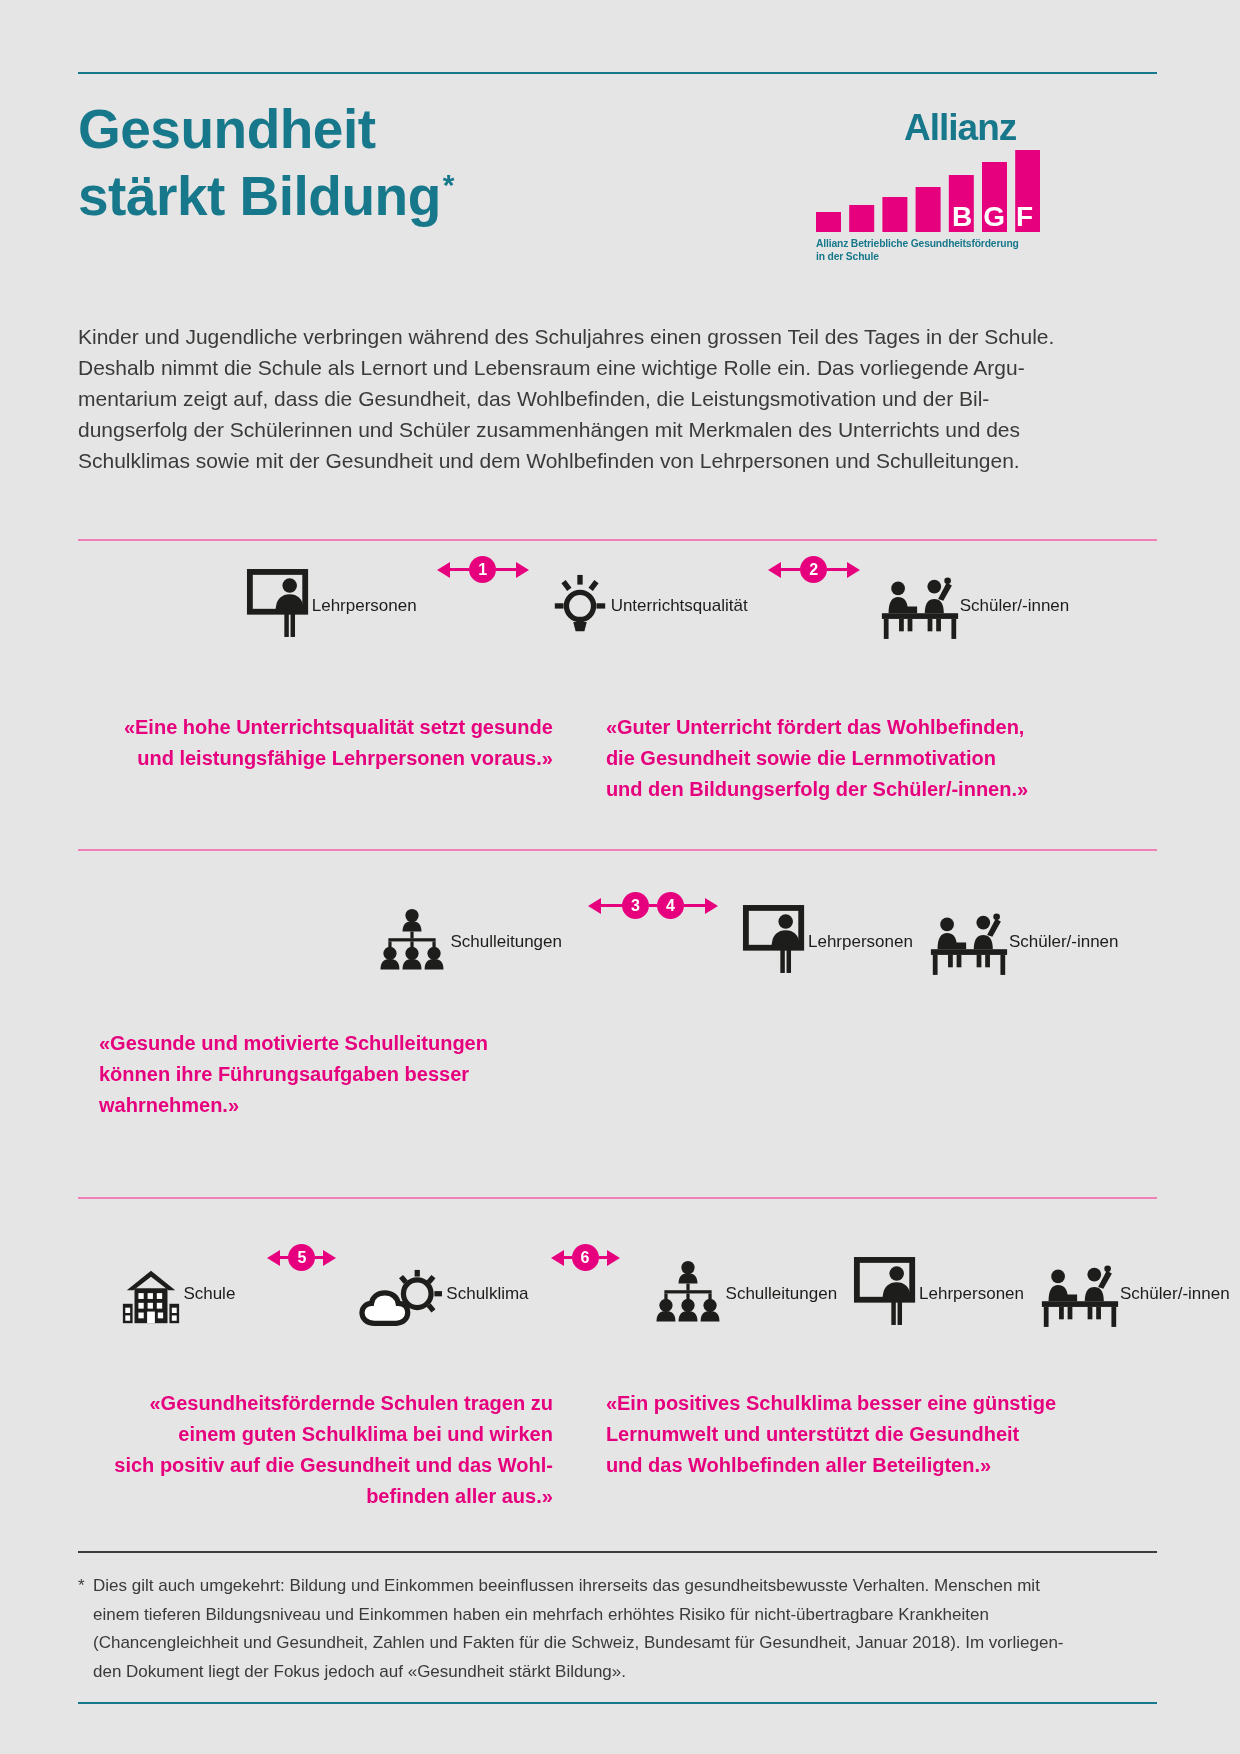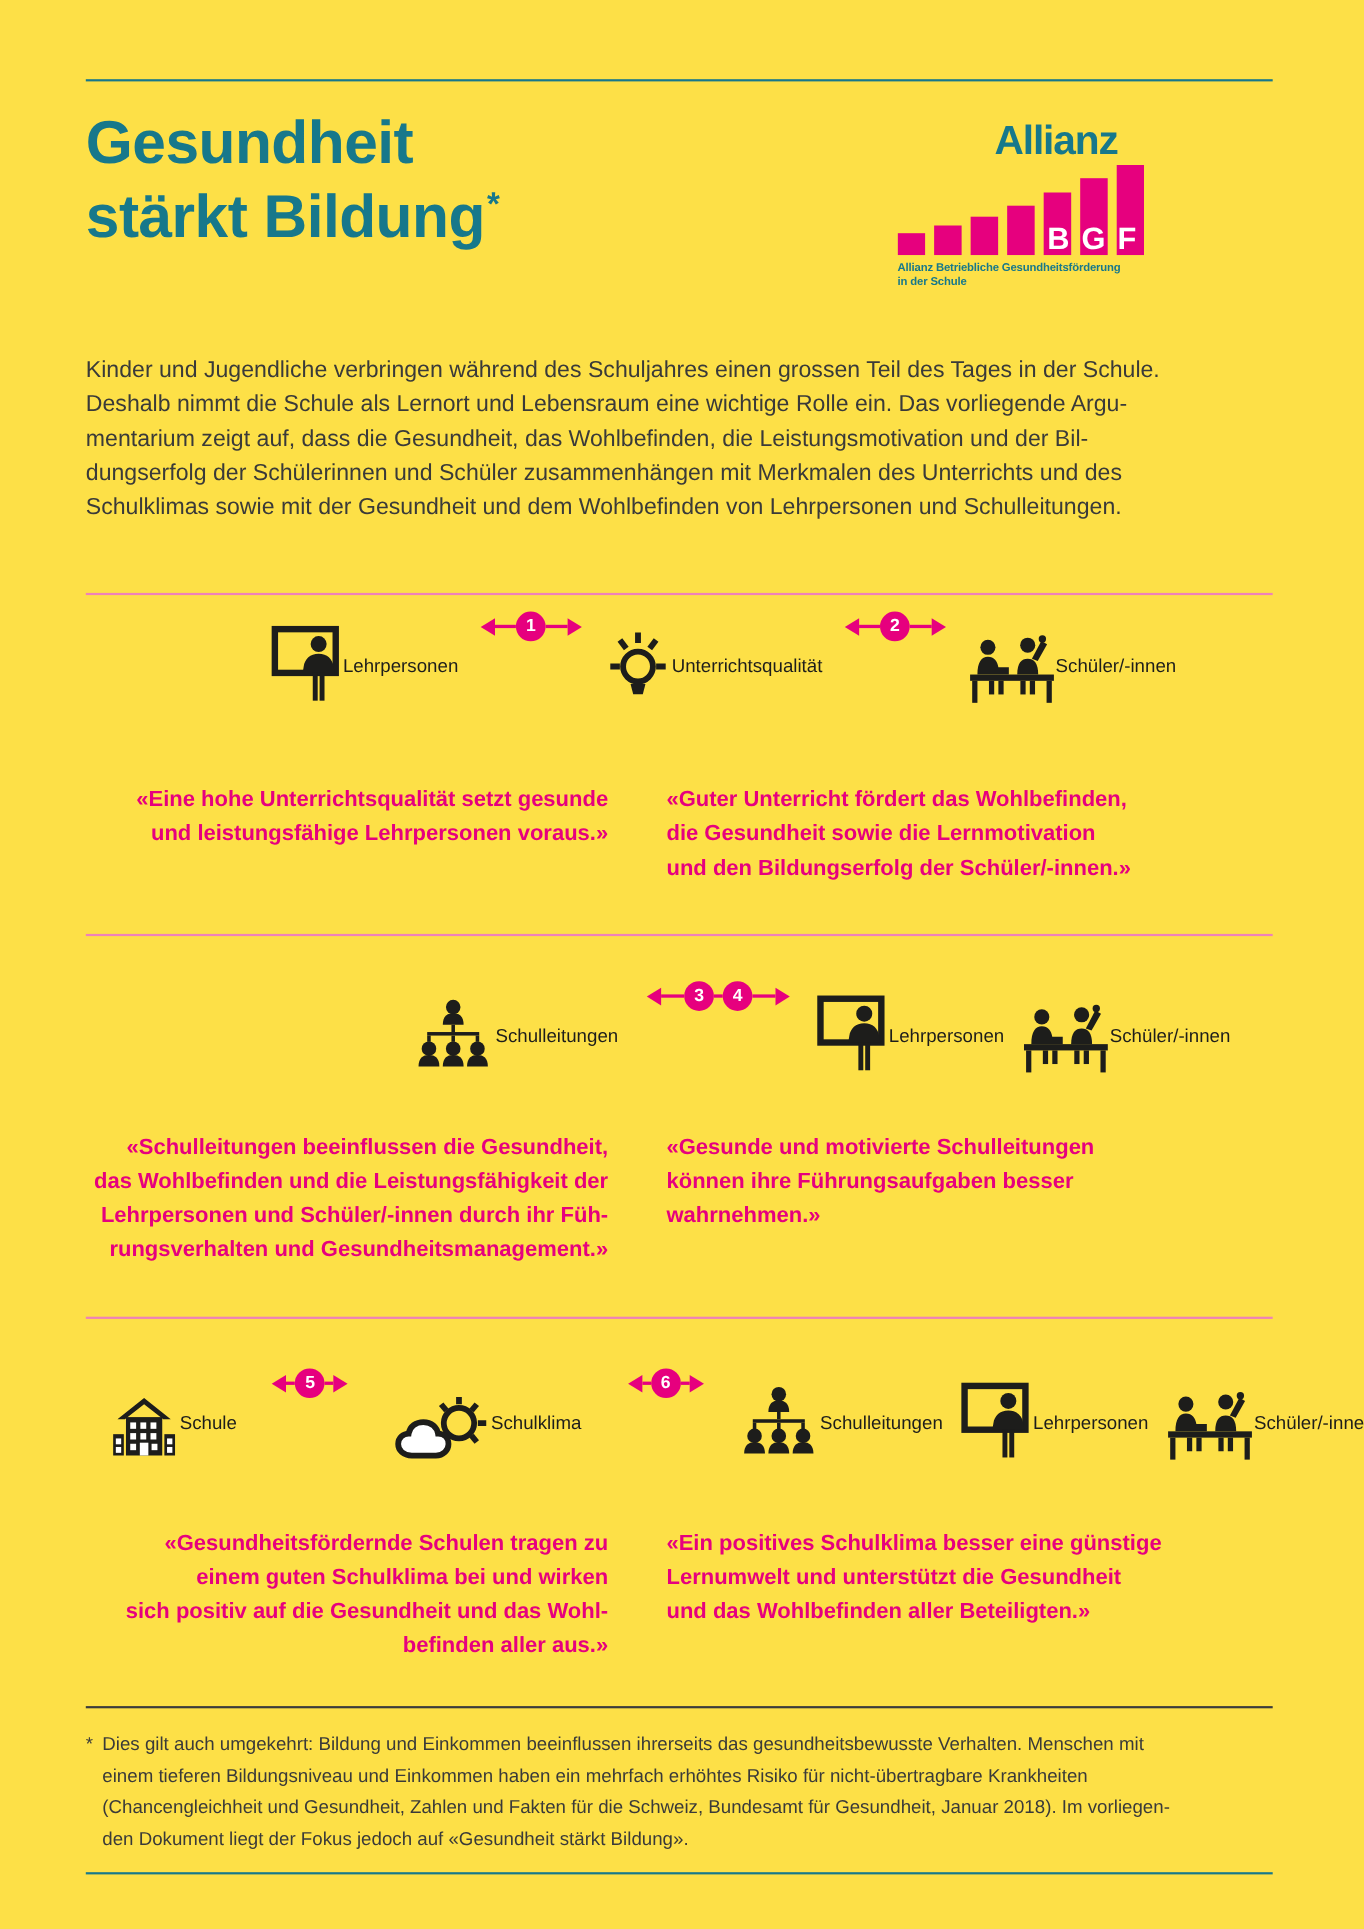--- a/index.html
+++ b/index.html
@@ -1,16 +1,16 @@
 <!DOCTYPE html>
 <html><head>
 <meta charset="utf-8">
 <style>
   html,body{margin:0;padding:0;background:#fff;}
-  .page{position:relative;width:1240px;height:1754px;background:#fde047;overflow:hidden;
+  .page{position:relative;width:1240px;height:1754px;background:#e5e5e5;overflow:hidden;
         font-family:"Liberation Sans",sans-serif;color:#3a3a39;}
   .rule{position:absolute;left:78px;width:1079px;height:2px;}
   .rule.teal{background:#17788b;}
   .rule.pink{background:#ee82b8;height:1.8px;}
   .rule.dark{background:#3c3c3b;}
 
   
   .title{position:absolute;left:78px;top:96px;margin:0;font-size:55px;line-height:67px;
          font-weight:bold;color:#17788b;letter-spacing:-0.5px;}
   .title .tl{display:block;}
@@ -263,24 +263,20 @@
       <div class="icon-box">
           <svg class="ic" width="80" height="67" viewBox="0 0 84 70">
             <use href="#i-students"></use>
           </svg>
         </div>
       <div class="flabel">Schüler/-innen</div>
     </div>
   </div>
 
   <div class="quotes" style="top:1028px">
-    <div class="q left">«Schulleitungen beeinflussen die Gesundheit,
-das Wohlbefinden und die Leistungsfähigkeit der
-Lehrpersonen und Schüler/-innen durch ihr Füh-
-rungsverhalten und Gesundheitsmanagement.»</div>
     <div class="q right">«Gesunde und motivierte Schulleitungen
 können ihre Führungsaufgaben besser
 wahrnehmen.»</div>
   </div>
 
   <div class="rule pink" style="top:1197px"></div>
 
   <div class="drow" style="top:1244px;padding-left:56px">
     <div class="figure">
       <div class="icon-box">
@@ -290,21 +286,21 @@
         </div>
       <div class="flabel">Schule</div>
     </div>
     <div class="arrow wide">
       <span class="ah l"></span>
         <span class="al"></span>
       <span class="anum">5</span>
       <span class="al"></span>
         <span class="ah r"></span>
     </div>
-    <div class="figure" style="margin:0 20px">
+    <div class="figure" style="margin:0 0">
       <div class="icon-box">
           <svg class="ic" width="88" height="61" viewBox="0 0 92 64">
             <use href="#i-weather"></use>
           </svg>
         </div>
       <div class="flabel">Schulklima</div>
     </div>
     <div class="arrow wide">
       <span class="ah l"></span>
         <span class="al"></span>

